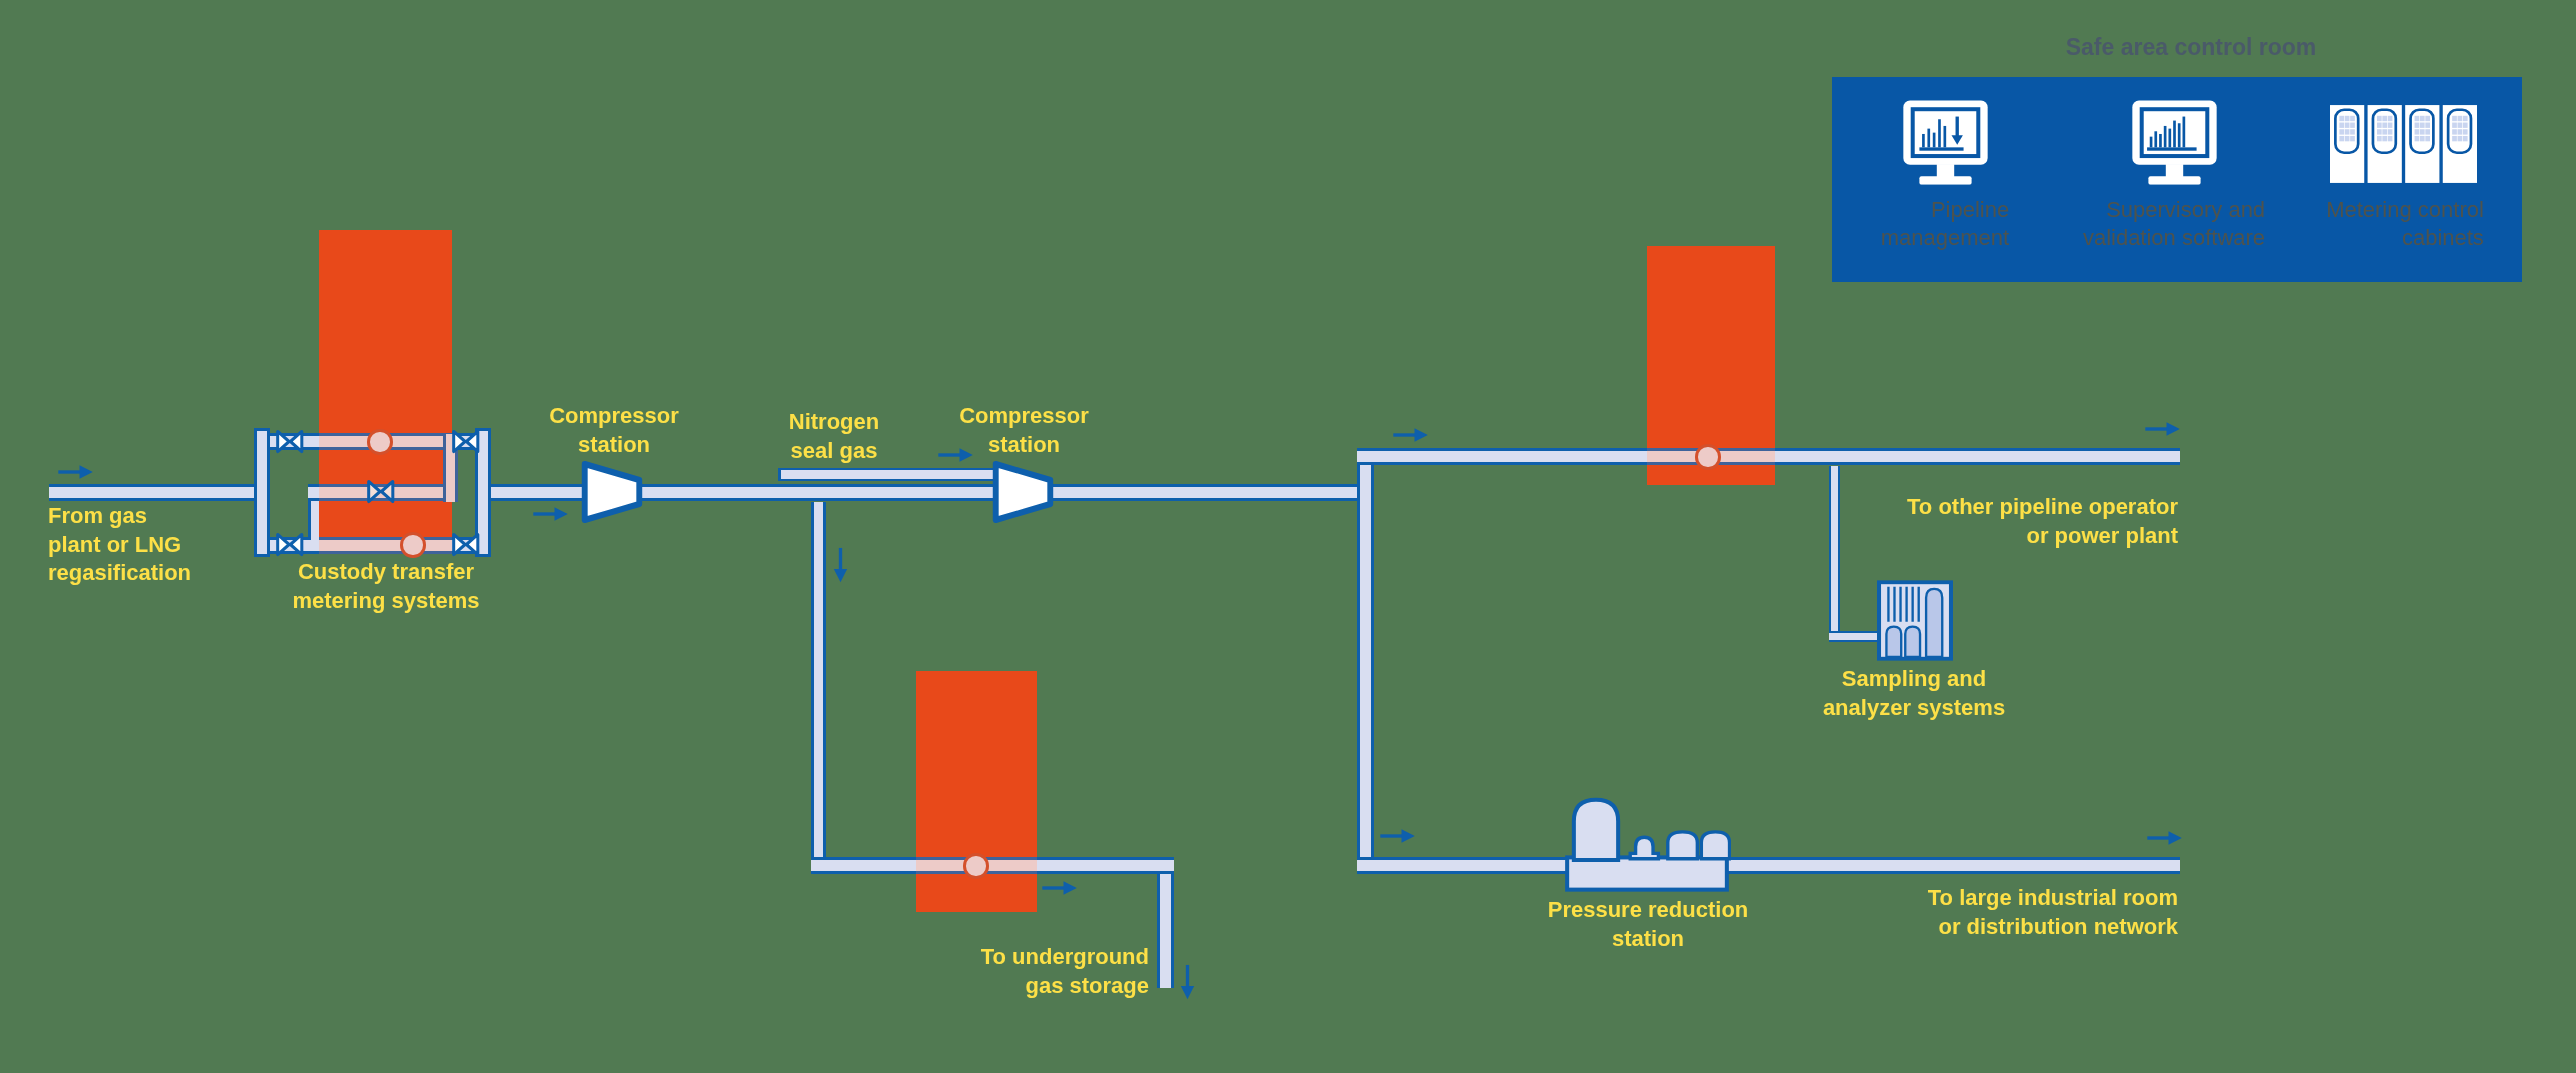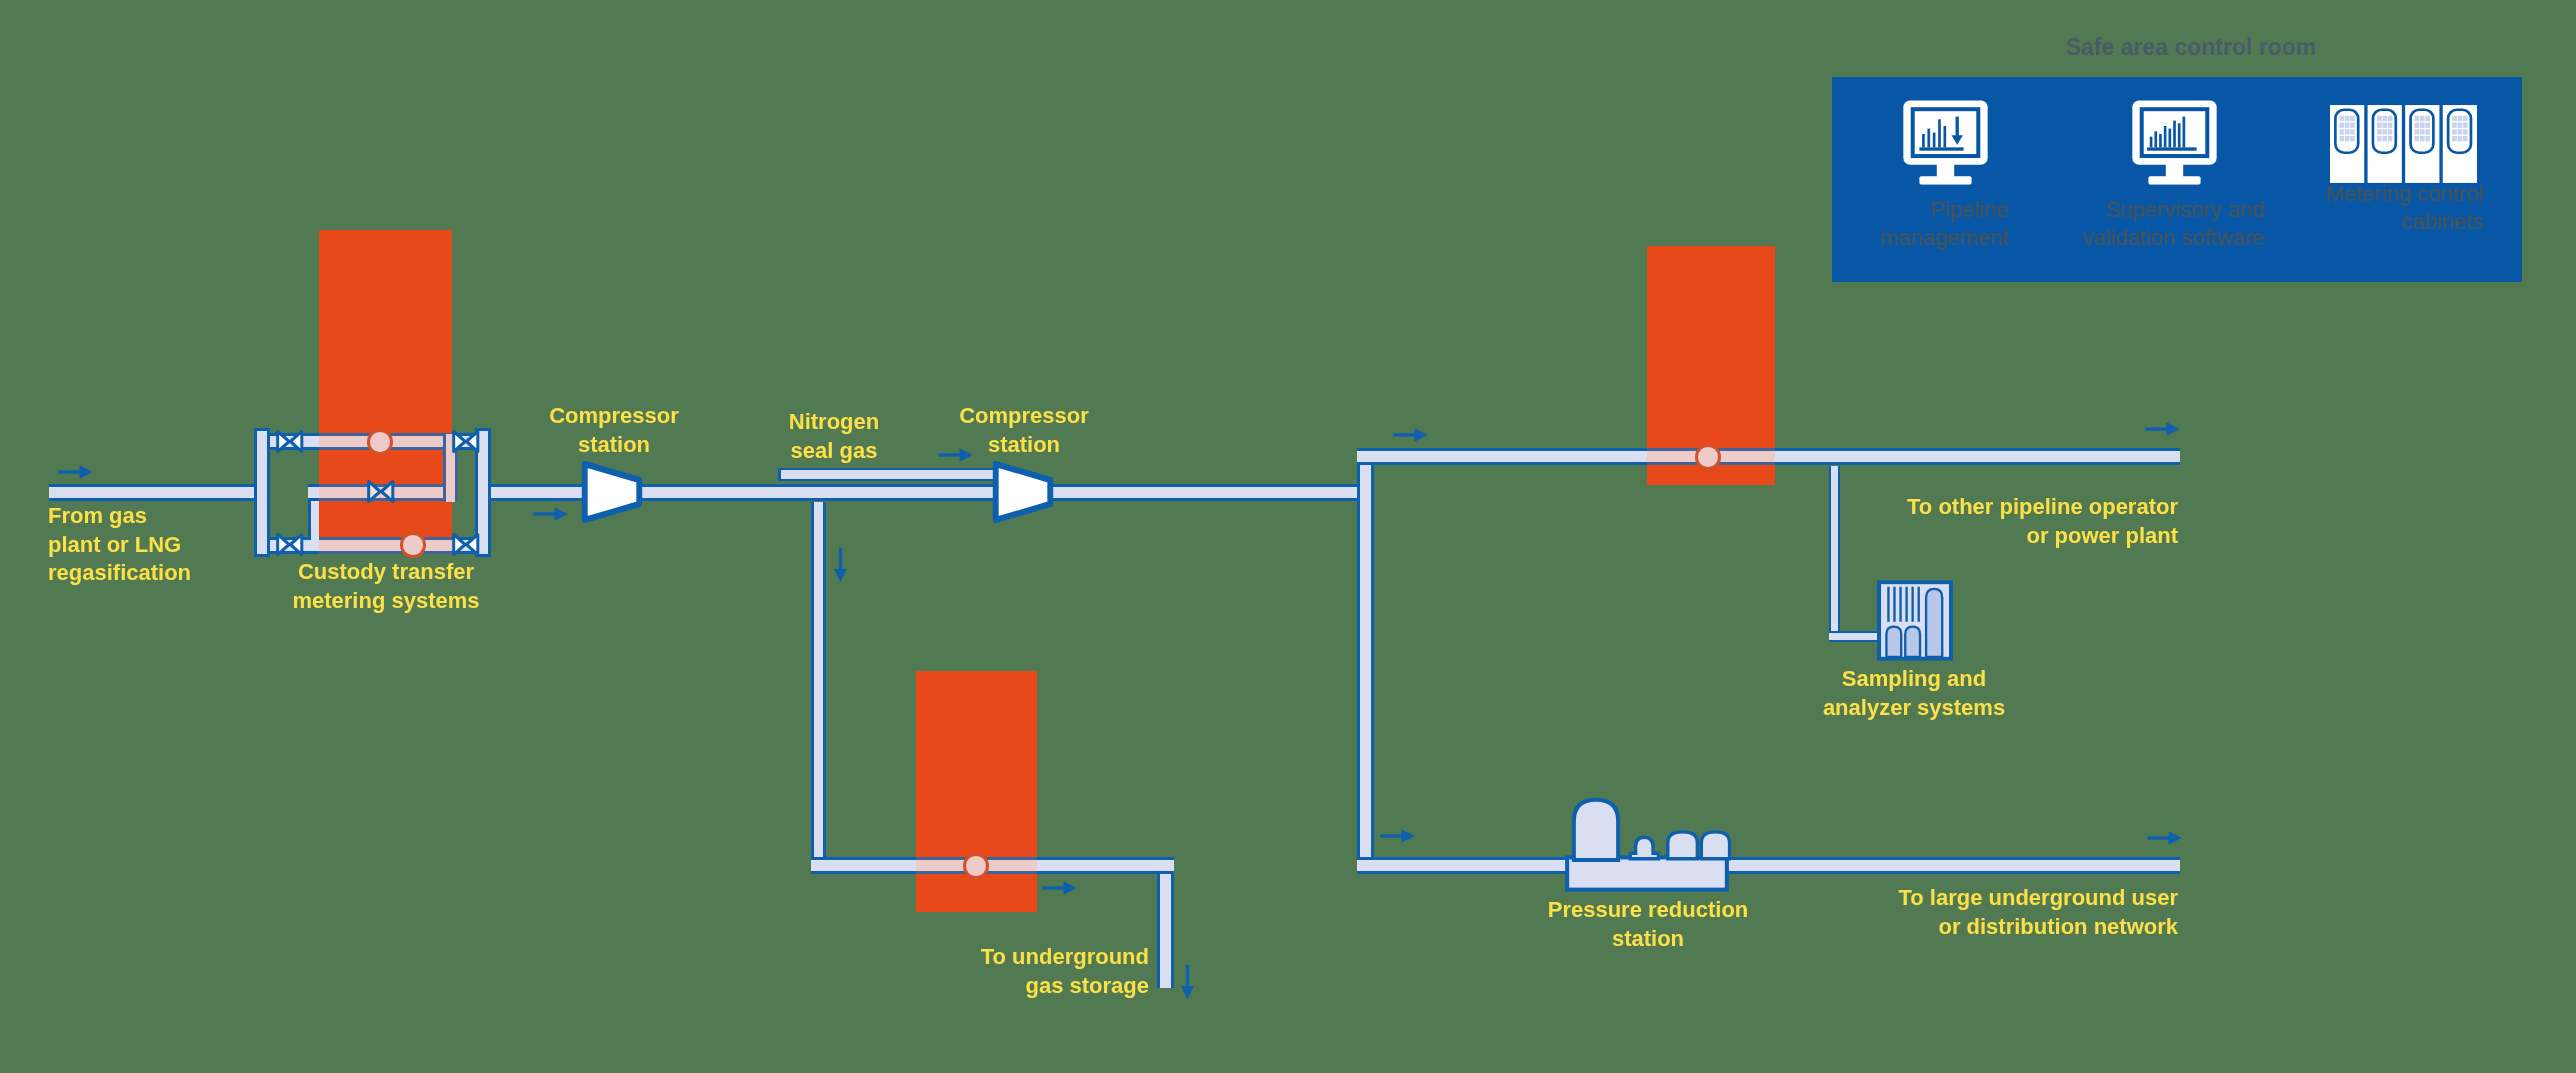--- a/index.html
+++ b/index.html
@@ -248,21 +248,21 @@
   <div class="lbl ctr" style="left:1024px;top:402px">Compressor
 station</div>
   <div class="lbl rgt" style="right:1427px;top:936px">To underground
 gas storage</div>
   <div class="lbl rgt" style="right:398px;top:486px">To other pipeline operator
 or power plant</div>
   <div class="lbl ctr" style="left:1914px;top:665px">Sampling and
 analyzer systems</div>
   <div class="lbl ctr" style="left:1648px;top:896px">Pressure reduction
 station</div>
-  <div class="lbl rgt" style="right:398px;top:877px">To large underground user
+  <div class="lbl rgt" style="right:398px;top:877px">To large industrial room
 or distribution network</div>
 
   <div class="title" style="left:2174px;top:34px">Safe area control room</div>
 
   <div class="croom" style="left:1832px;top:77px;width:690px;height:205px"></div>
 
   <svg class="icon" style="left:1902px;top:99px" width="87" height="86" viewBox="0 0 130 128">
     <use href="#monitor"></use>
       <use href="#bars-down"></use>
   </svg>
@@ -271,17 +271,17 @@
       <use href="#bars-up"></use>
   </svg>
   <svg class="icon" style="left:2330px;top:105px" width="147" height="78" viewBox="0 0 219 116">
     <use href="#cabinets"></use>
   </svg>
 
   <div class="boxlbl" style="left:1945px;top:196px">Pipeline
 management</div>
   <div class="boxlbl" style="left:2174px;top:196px">Supervisory and
 validation software</div>
-  <div class="boxlbl" style="left:2405px;top:180px">Metering control
+  <div class="boxlbl" style="left:2405px;top:196px">Metering control
 cabinets</div>
 
 </div>
 
 
 </body></html>

